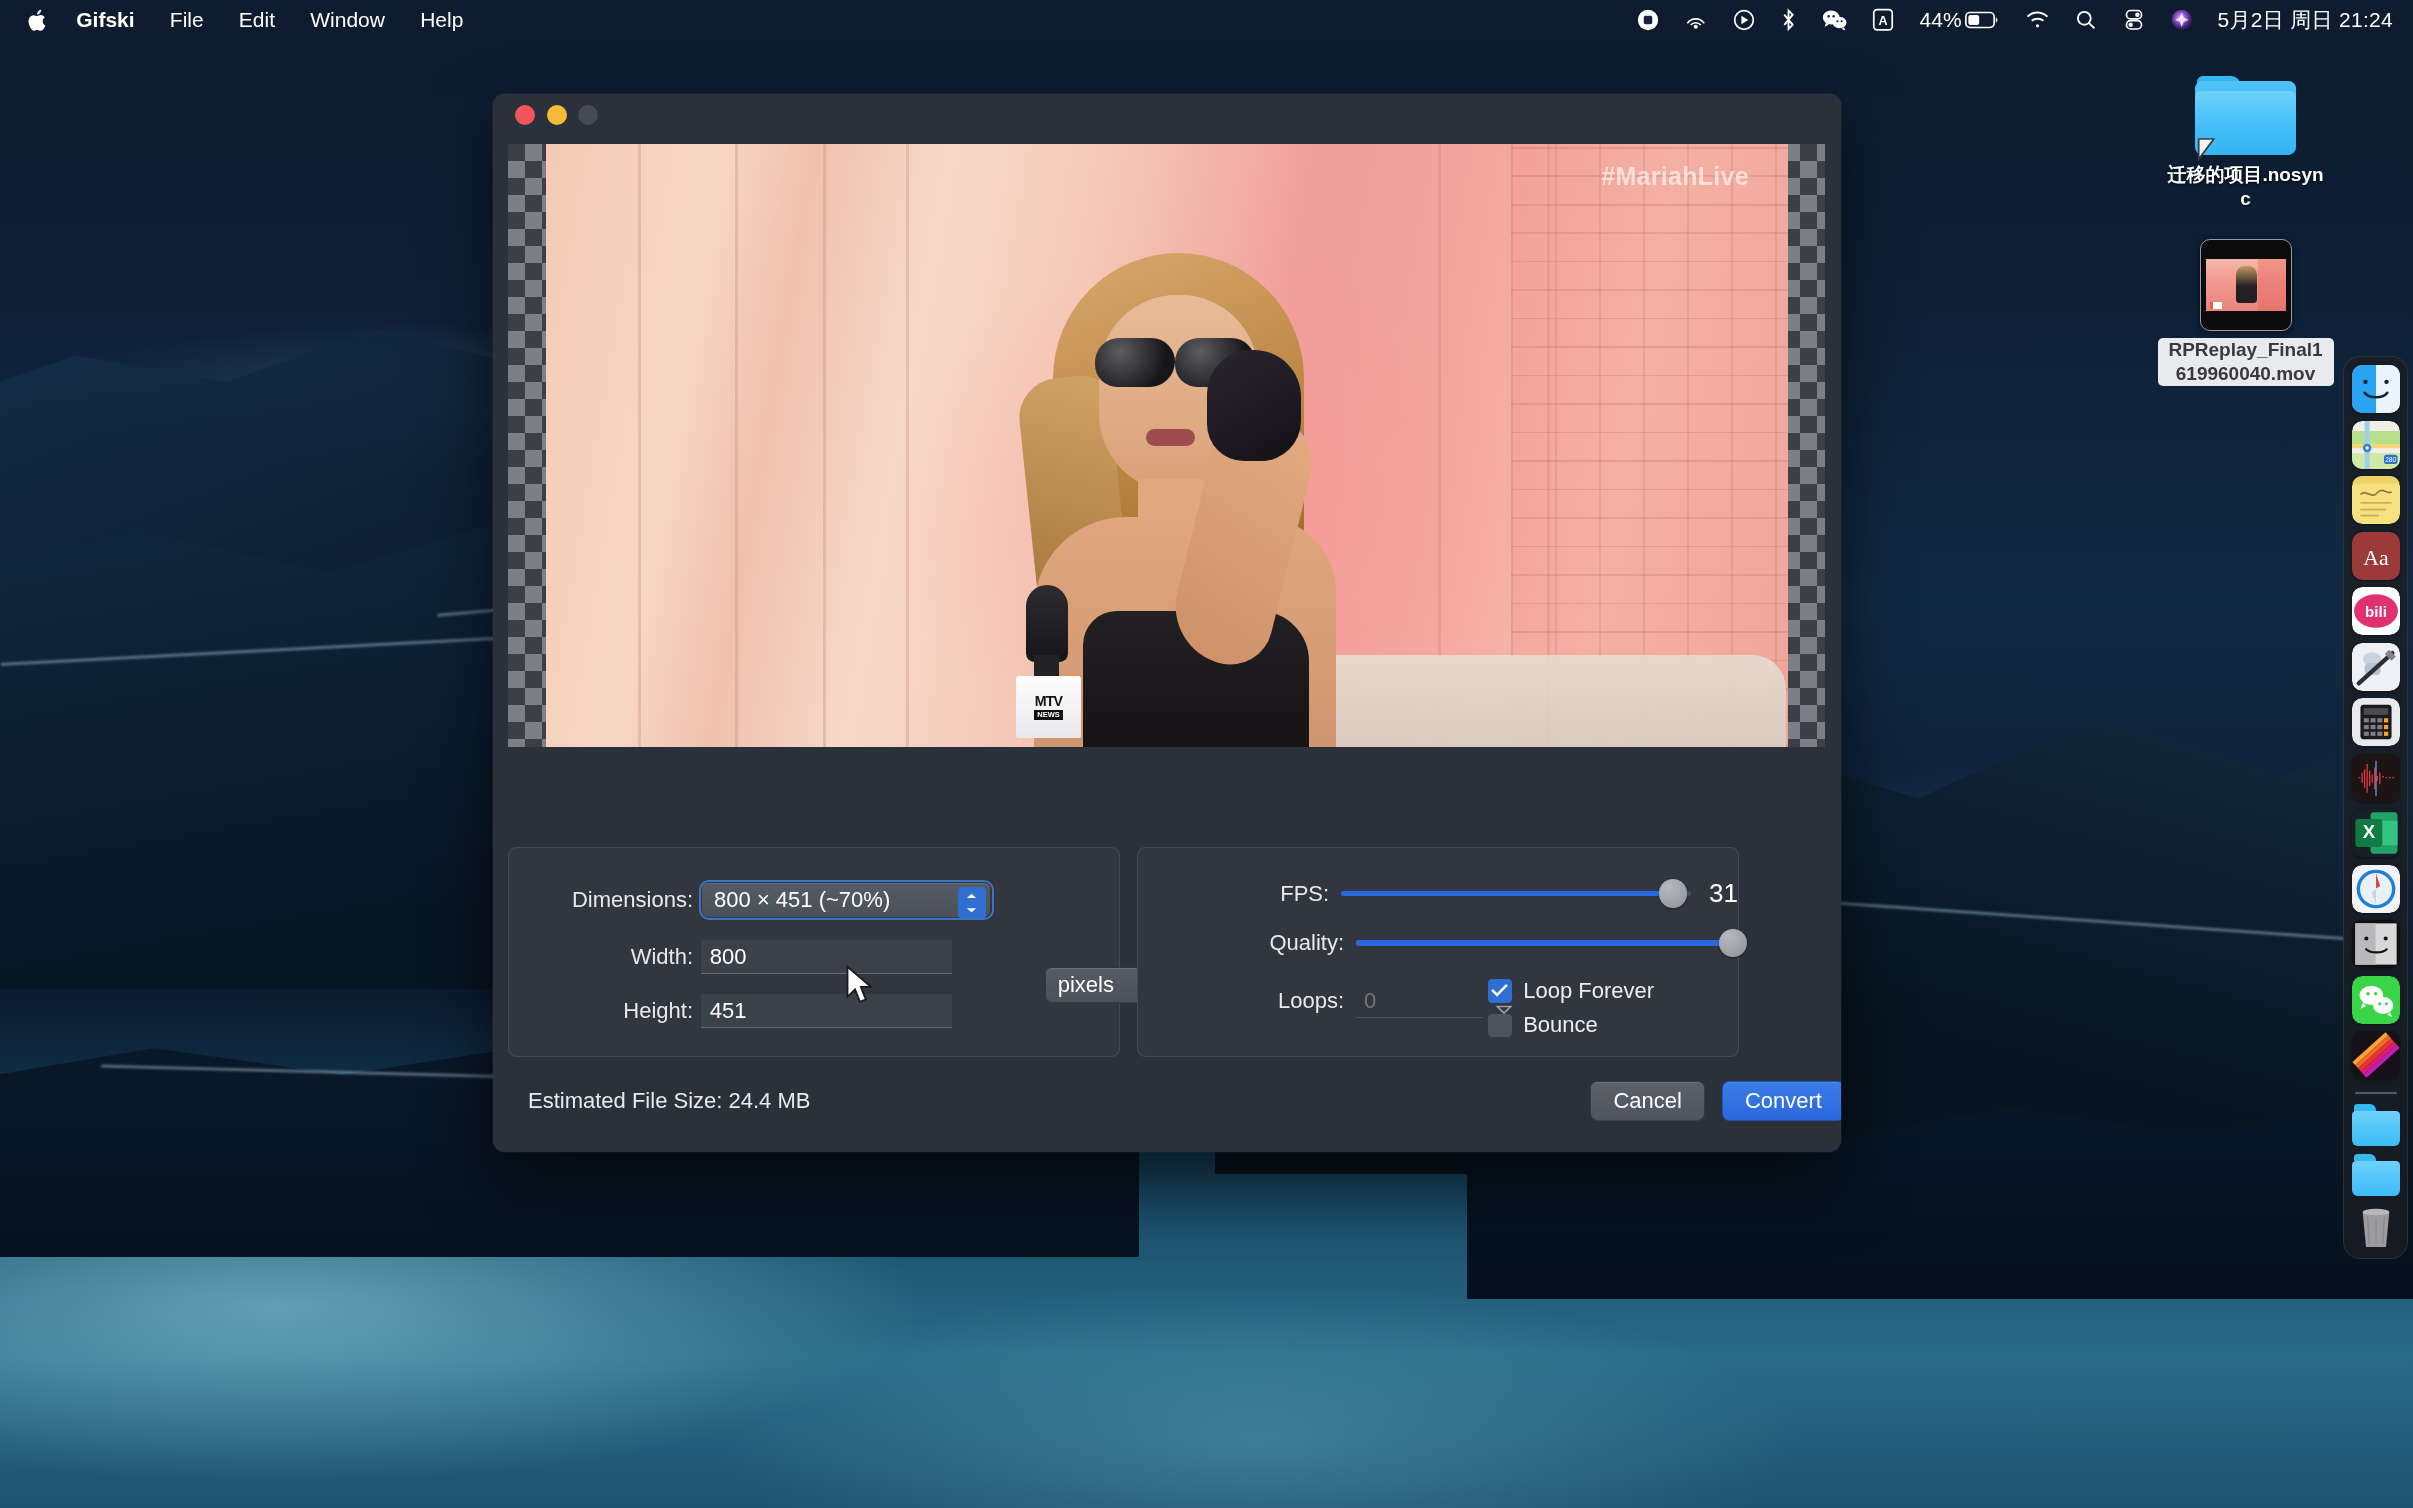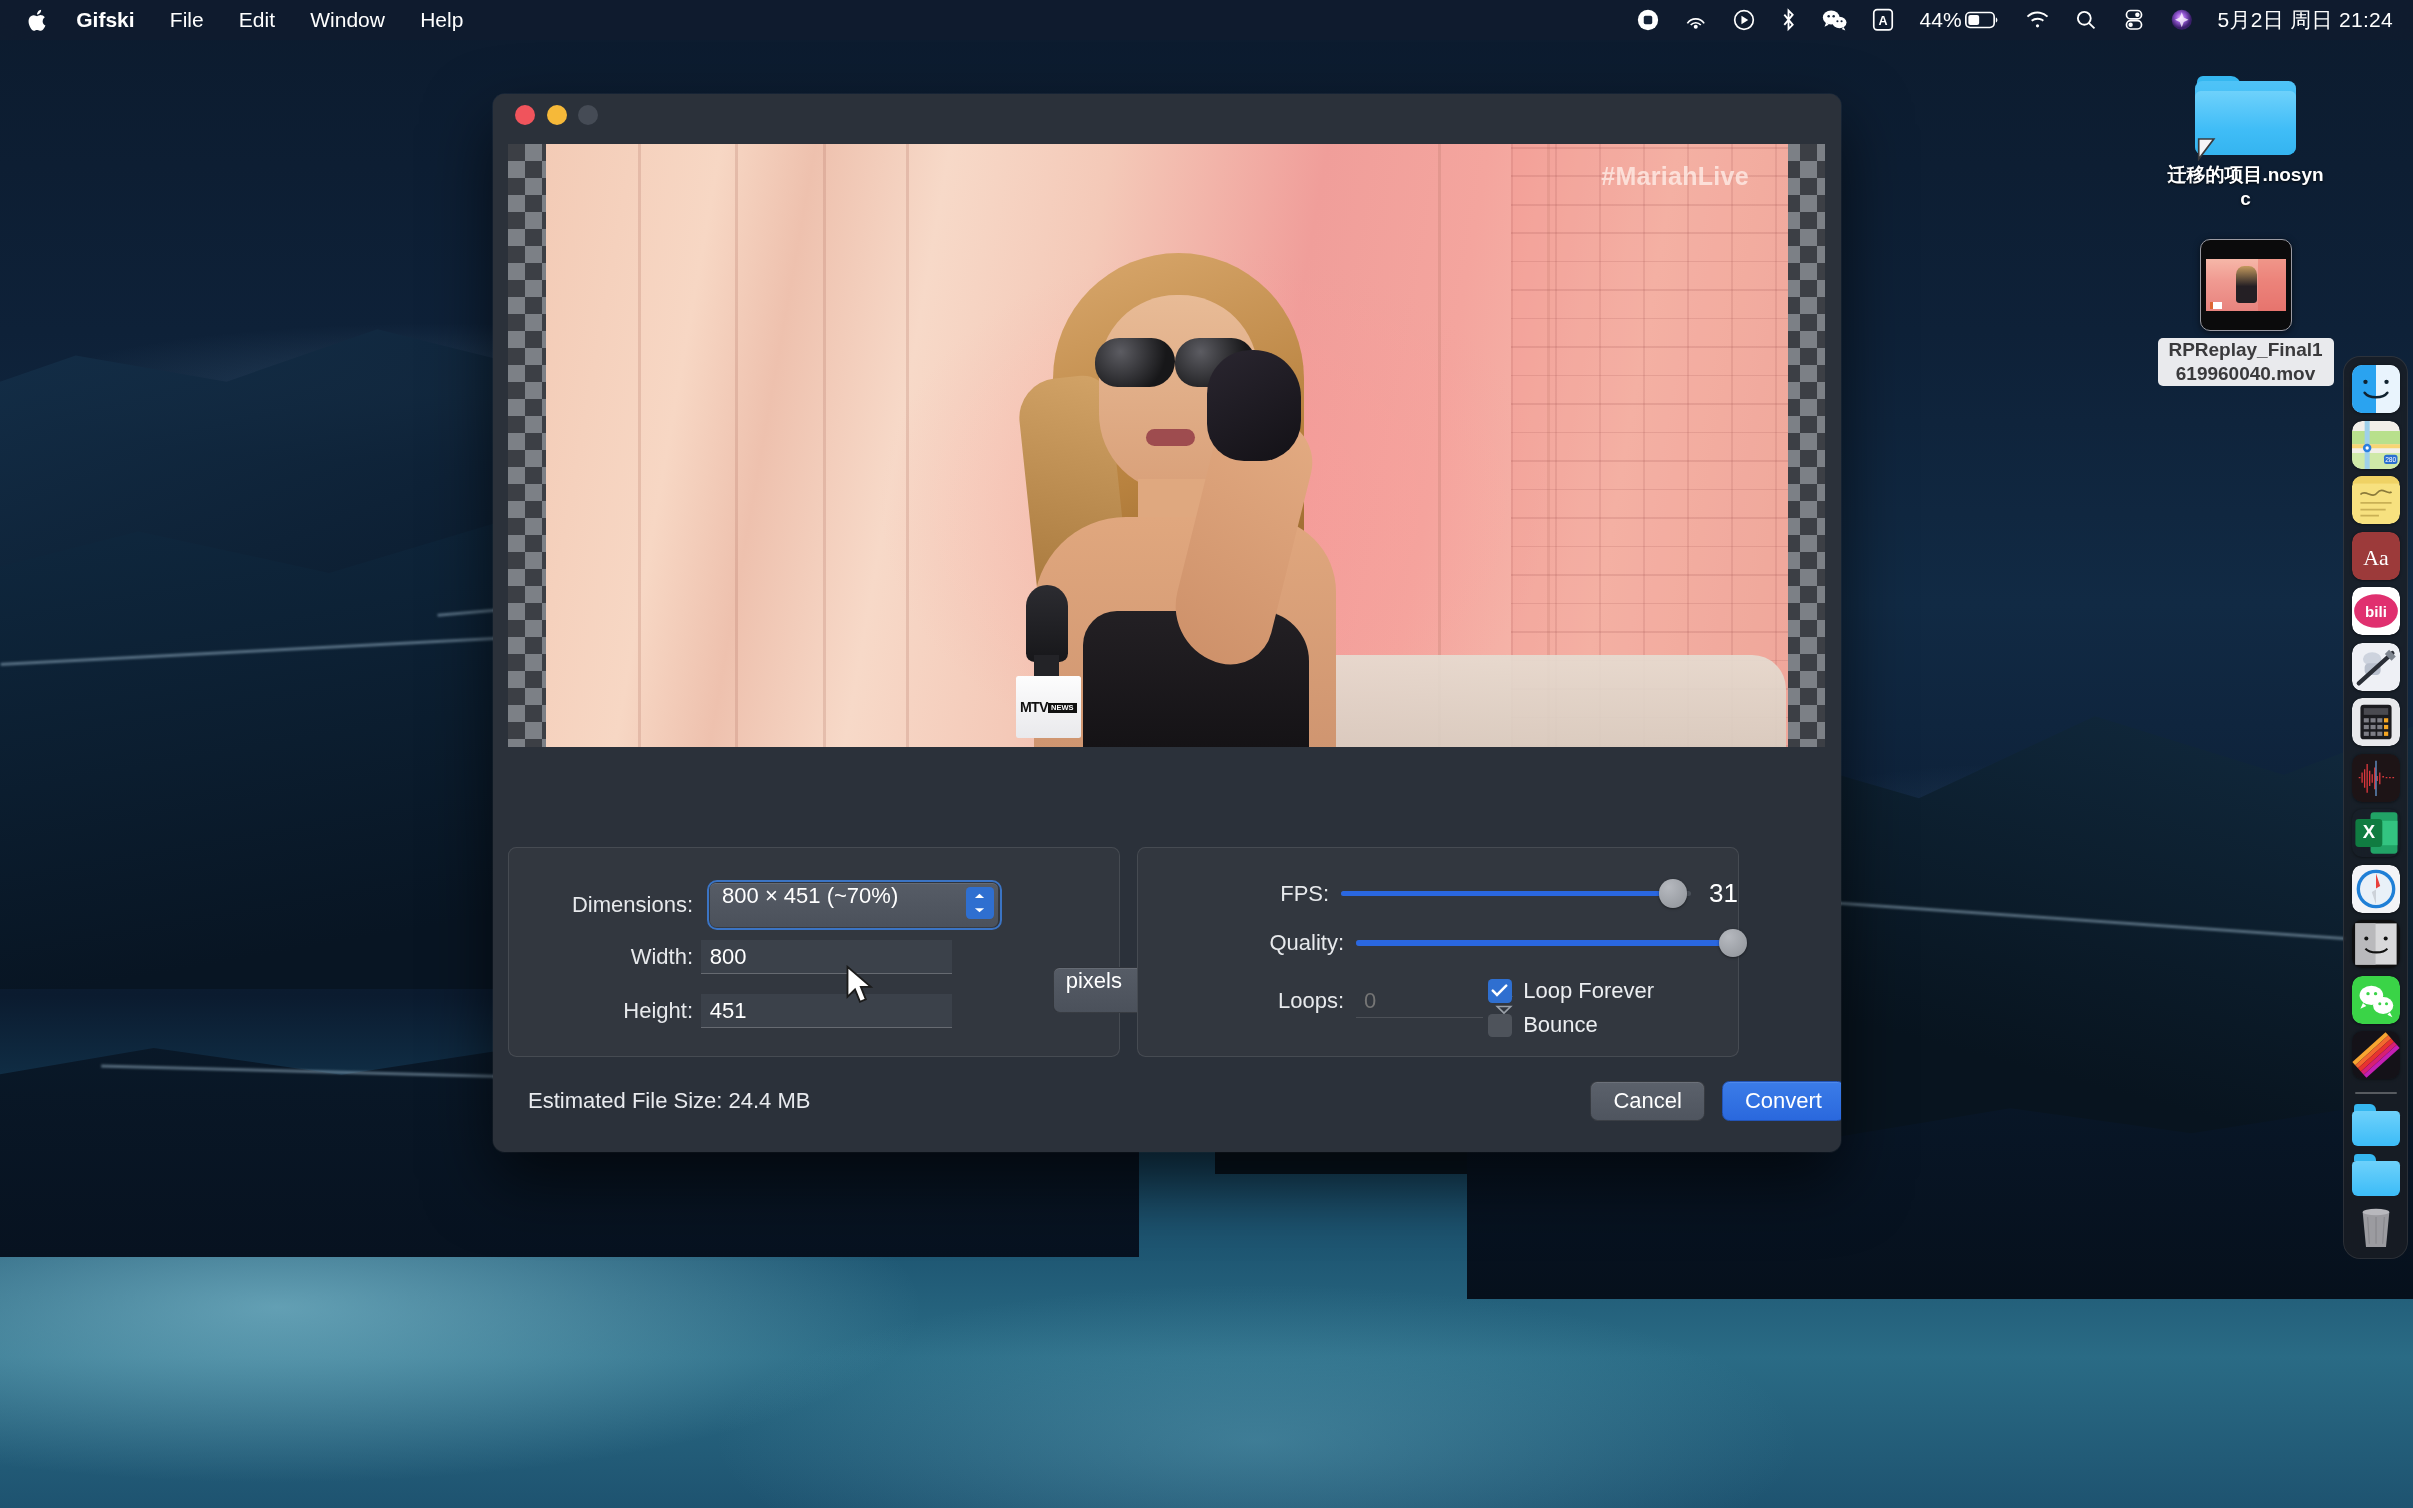--- a/index.html
+++ b/index.html
@@ -187,42 +187,42 @@
     border-radius:50px 45px 42px 59px; background:linear-gradient(200deg,#e3ab82,#cd9069);
     transform:rotate(14deg); }
   #glove{ position:absolute; left:225px; top:99px; width:94px; height:111px;
     border-radius:44px 47px 40px 37px; background:linear-gradient(150deg,#2a2630,#131116); }
   #mic{ position:absolute; left:34px; top:334px; width:62px; height:164px; }
   #mic-head{ position:absolute; left:10px; top:0; width:42px; height:77px;
     border-radius:21px 21px 8.4px 8.4px; background:linear-gradient(#2c2c31,#17171a); }
   #mic-body{ position:absolute; left:18.4px; top:70px; width:25px; height:25px; background:#232327; }
   #mic-cube{ position:absolute; left:0; top:91px; width:65px; height:62px;
     background:linear-gradient(#fdfdfd,#e9e9ec); border-radius:2.5px; display:flex;
-    align-items:center; justify-content:center; flex-direction:row; }
+    align-items:center; justify-content:center; flex-direction:column; }
   .mtv-txt{ font-size:14.2px; font-weight:bold; color:#111; line-height:1; letter-spacing:-0.8px;}
   .news-txt{ font-size:7.5px; font-weight:bold; color:#fff; background:#111; padding:0.8px 3.4px; margin-top:1.7px;}
 
   
   .panel{ position:absolute; border:0.8px solid rgba(255,255,255,.10);
     border-radius:8.4px; background:#32373f; }
   #panel-left{ left:15px; top:753px; width:612px; height:210px; }
   #panel-right{ left:644px; top:753px; width:602px; height:210px; }
 
   .row{ display:flex; align-items:center; }
   .lbl{ color:#e7e9ec; font-size:22px; text-align:right; }
 
   #dim-row{ position:absolute; left:0; top:34px; width:100%; }
   #dim-label{ width:184px; margin-right:8.4px; }
   .popup{
-    position:relative; height:46px; border-radius:6.7px;
+    position:relative; height:36px; border-radius:6.7px;
     background:linear-gradient(#565c66,#4b515b);
     border:0.8px solid rgba(0,0,0,.35);
     box-shadow:inset 0 0.8px 0 rgba(255,255,255,.13);
-    display:flex; padding:0 37px 0 11.7px;
-    color:#fff; font-size:22px;margin-left:8px;
+    display:flex; align-items:center; padding:0 37px 0 11.7px;
+    color:#fff; font-size:22px;
   }
   #dim-popup{ width:290px; }
   #dim-focus{ position:absolute; left:-3.4px; top:-3.4px; right:-3.4px; bottom:-3.4px;
     border-radius:10px; border:2.5px solid #3b74c4; pointer-events:none; }
   .stepper-sq{
     position:absolute; right:4.2px; top:4.2px; width:28.5px; height:32px; border-radius:4.2px;
     background:#2f6fd0; display:flex; flex-direction:column;
     align-items:center; justify-content:center; gap:2.5px;
   }
   #w-row{ position:absolute; left:0; top:92px; width:100%; }

